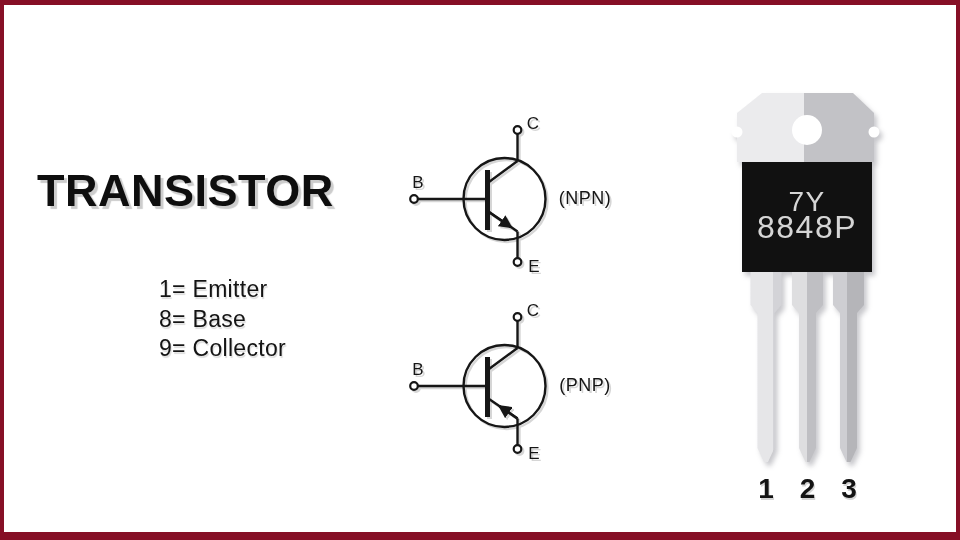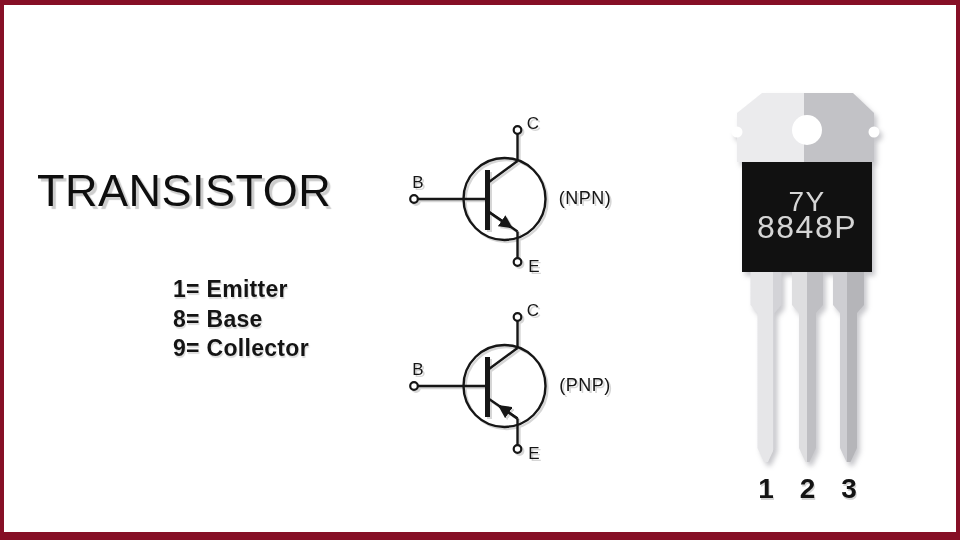--- a/index.html
+++ b/index.html
@@ -16,33 +16,33 @@
   .frame-top    { top: 0; left: 0; right: 0; height: 5px; }
   .frame-bottom { bottom: 0; left: 0; right: 0; height: 8px; }
   .frame-left   { top: 0; bottom: 0; left: 0; width: 4px; }
   .frame-right  { top: 0; bottom: 0; right: 0; width: 4px; }
 
   .title {
     position: absolute;
     left: 37px;
     top: 168px;
     font-size: 45px;
-    font-weight: 400;
+    font-weight: 700;
     letter-spacing: 0.5px;
     color: #0e0e0e;
     line-height: 1;
     text-shadow: 3px 3px 1px #cccccc;
     white-space: nowrap;
   }
   .legend {
     position: absolute;
-    left: 173px;
+    left: 159px;
     top: 275px;
     font-size: 23px;
-    font-weight: 700;
+    font-weight: 400;
     color: #141414;
     line-height: 29.5px;
     letter-spacing: 0.3px;
     text-shadow: 1px 2px 1px #dcdcdc;
   }
   .layer {
     position: absolute;
     inset: 0;
     width: 960px;
     height: 540px;

